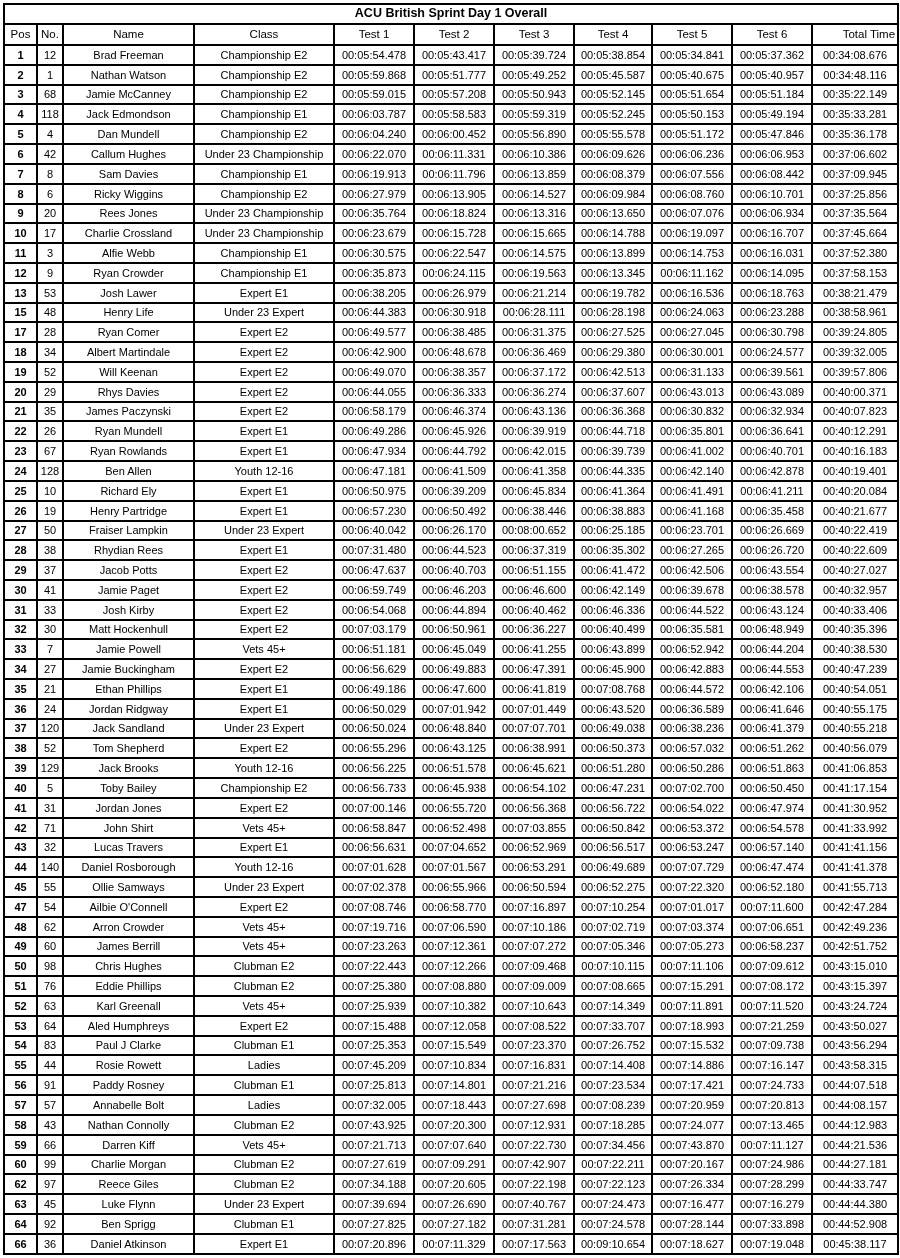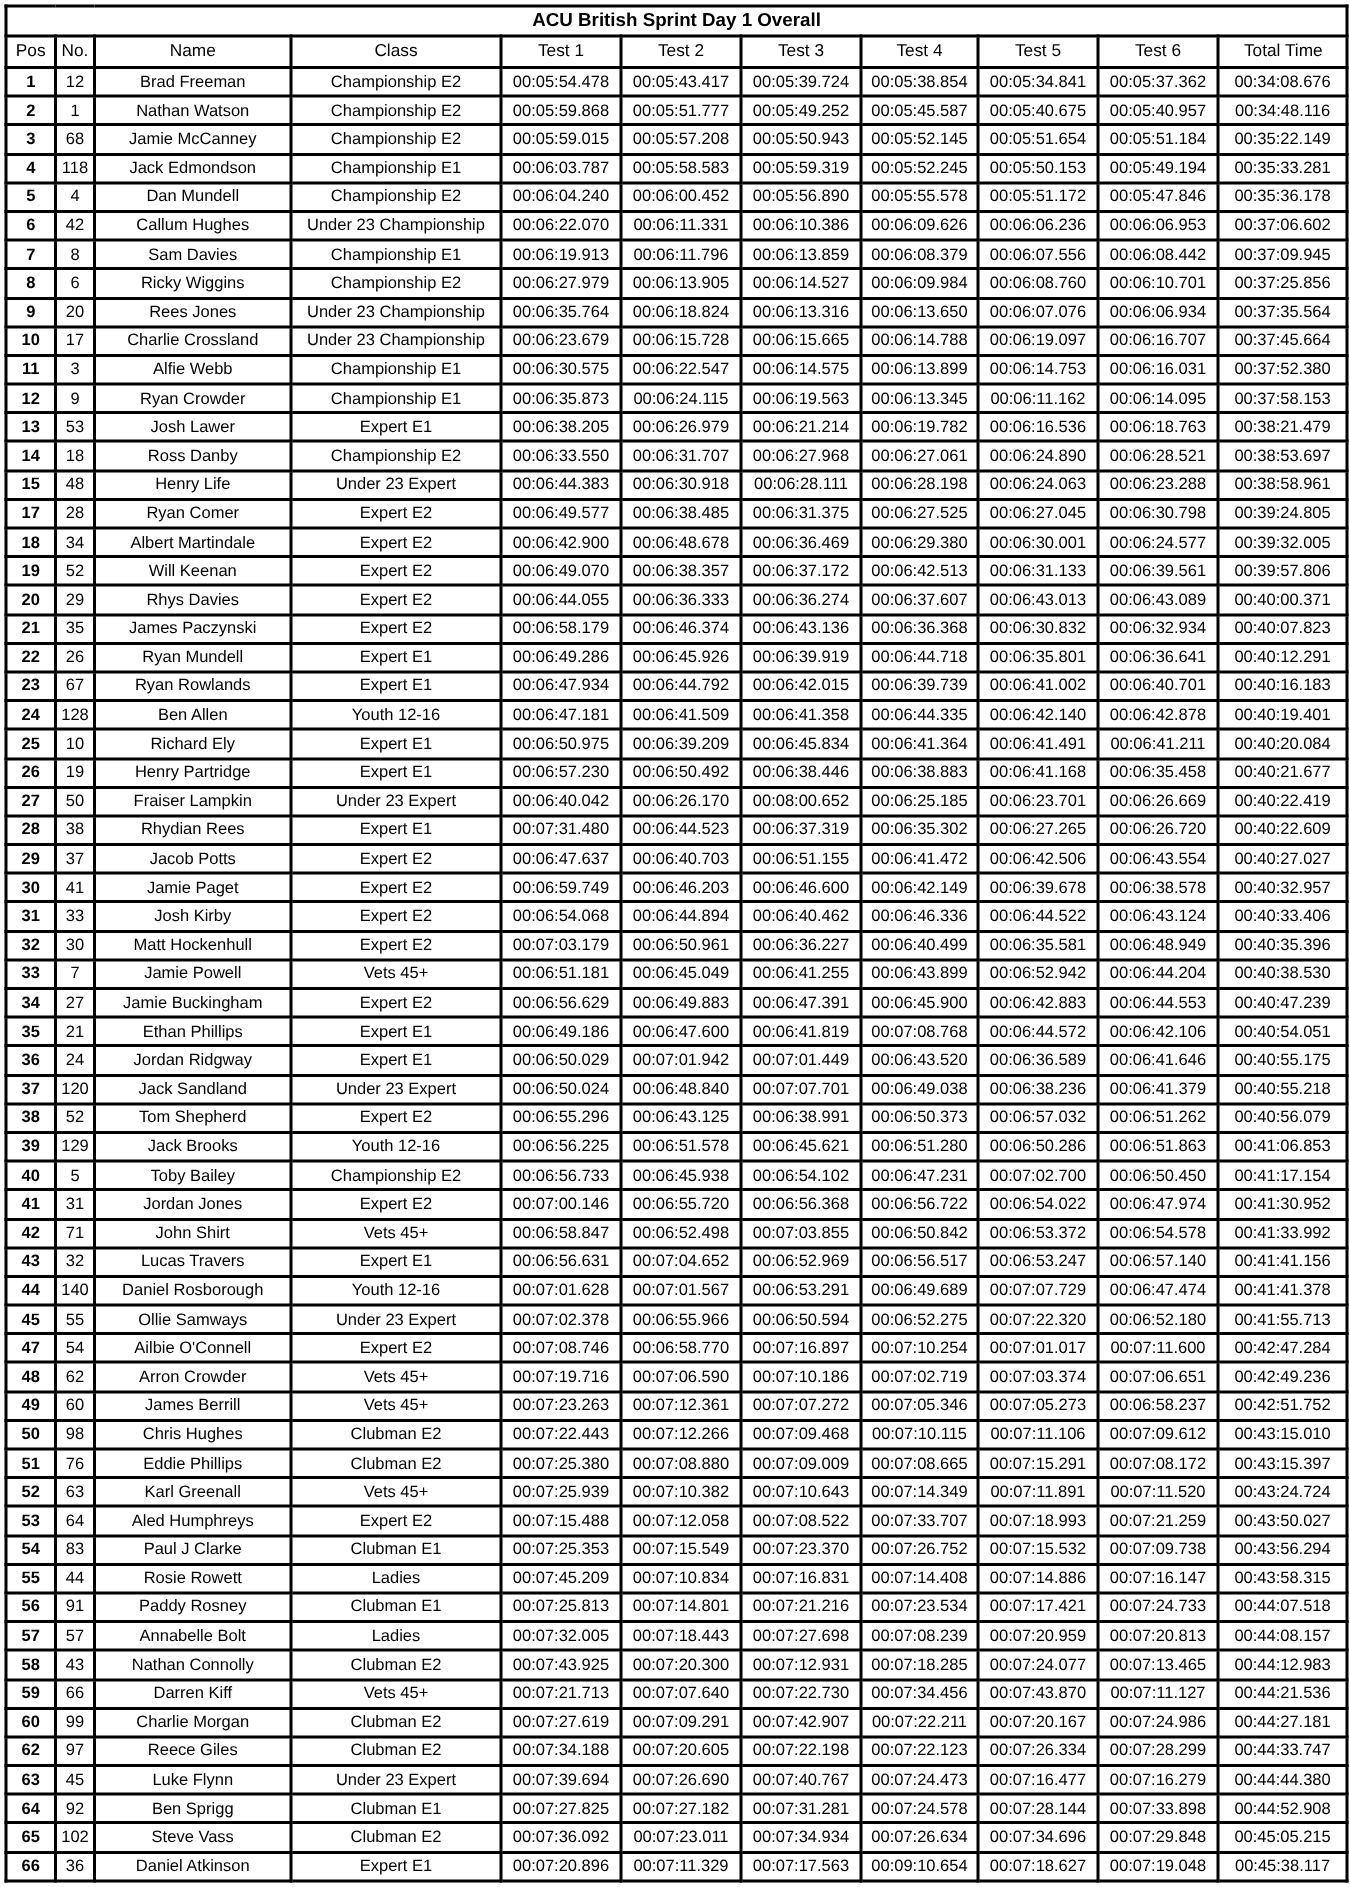--- a/index.html
+++ b/index.html
@@ -38,21 +38,21 @@
     font-size: 12.5px;
     font-weight: bold;
     height: 20px;
     text-align: center;
   }
   tr.header-row th {
     font-size: 11.5px;
     font-weight: normal;
     height: 21px;
   }
-  tr.header-row th.col-total { text-align: center; padding-left: 3px; }
+  tr.header-row th.col-total { text-align: right; padding-left: 3px; }
   td.cell-pos  { font-weight: bold; }
   td.cell-name { text-align: left; padding-left: 4px; }
   td.cell-time { font-size: 10.8px; }
   td.cell-total{ font-size: 10.8px; }
 </style>
 </head>
 <body>
 
 <div class="sheet">
   <table class="results">
@@ -251,33 +251,20 @@
           <td class="cell-class">Expert E1</td>
           <td class="cell-test1 cell-time">00:06:38.205</td>
           <td class="cell-test2 cell-time">00:06:26.979</td>
           <td class="cell-test3 cell-time">00:06:21.214</td>
           <td class="cell-test4 cell-time">00:06:19.782</td>
           <td class="cell-test5 cell-time">00:06:16.536</td>
           <td class="cell-test6 cell-time">00:06:18.763</td>
           <td class="cell-total">00:38:21.479</td>
         </tr>
         <tr>
-          <td class="cell-pos">14</td>
-          <td class="cell-no">18</td>
-          <td class="cell-name">Ross Danby</td>
-          <td class="cell-class">Championship E2</td>
-          <td class="cell-test1 cell-time">00:06:33.550</td>
-          <td class="cell-test2 cell-time">00:06:31.707</td>
-          <td class="cell-test3 cell-time">00:06:27.968</td>
-          <td class="cell-test4 cell-time">00:06:27.061</td>
-          <td class="cell-test5 cell-time">00:06:24.890</td>
-          <td class="cell-test6 cell-time">00:06:28.521</td>
-          <td class="cell-total">00:38:53.697</td>
-        </tr>
-        <tr>
           <td class="cell-pos">15</td>
           <td class="cell-no">48</td>
           <td class="cell-name">Henry Life</td>
           <td class="cell-class">Under 23 Expert</td>
           <td class="cell-test1 cell-time">00:06:44.383</td>
           <td class="cell-test2 cell-time">00:06:30.918</td>
           <td class="cell-test3 cell-time">00:06:28.111</td>
           <td class="cell-test4 cell-time">00:06:28.198</td>
           <td class="cell-test5 cell-time">00:06:24.063</td>
           <td class="cell-test6 cell-time">00:06:23.288</td>
@@ -875,33 +862,20 @@
           <td class="cell-class">Clubman E1</td>
           <td class="cell-test1 cell-time">00:07:27.825</td>
           <td class="cell-test2 cell-time">00:07:27.182</td>
           <td class="cell-test3 cell-time">00:07:31.281</td>
           <td class="cell-test4 cell-time">00:07:24.578</td>
           <td class="cell-test5 cell-time">00:07:28.144</td>
           <td class="cell-test6 cell-time">00:07:33.898</td>
           <td class="cell-total">00:44:52.908</td>
         </tr>
         <tr>
-          <td class="cell-pos">65</td>
-          <td class="cell-no">102</td>
-          <td class="cell-name">Steve Vass</td>
-          <td class="cell-class">Clubman E2</td>
-          <td class="cell-test1 cell-time">00:07:36.092</td>
-          <td class="cell-test2 cell-time">00:07:23.011</td>
-          <td class="cell-test3 cell-time">00:07:34.934</td>
-          <td class="cell-test4 cell-time">00:07:26.634</td>
-          <td class="cell-test5 cell-time">00:07:34.696</td>
-          <td class="cell-test6 cell-time">00:07:29.848</td>
-          <td class="cell-total">00:45:05.215</td>
-        </tr>
-        <tr>
           <td class="cell-pos">66</td>
           <td class="cell-no">36</td>
           <td class="cell-name">Daniel Atkinson</td>
           <td class="cell-class">Expert E1</td>
           <td class="cell-test1 cell-time">00:07:20.896</td>
           <td class="cell-test2 cell-time">00:07:11.329</td>
           <td class="cell-test3 cell-time">00:07:17.563</td>
           <td class="cell-test4 cell-time">00:09:10.654</td>
           <td class="cell-test5 cell-time">00:07:18.627</td>
           <td class="cell-test6 cell-time">00:07:19.048</td>

